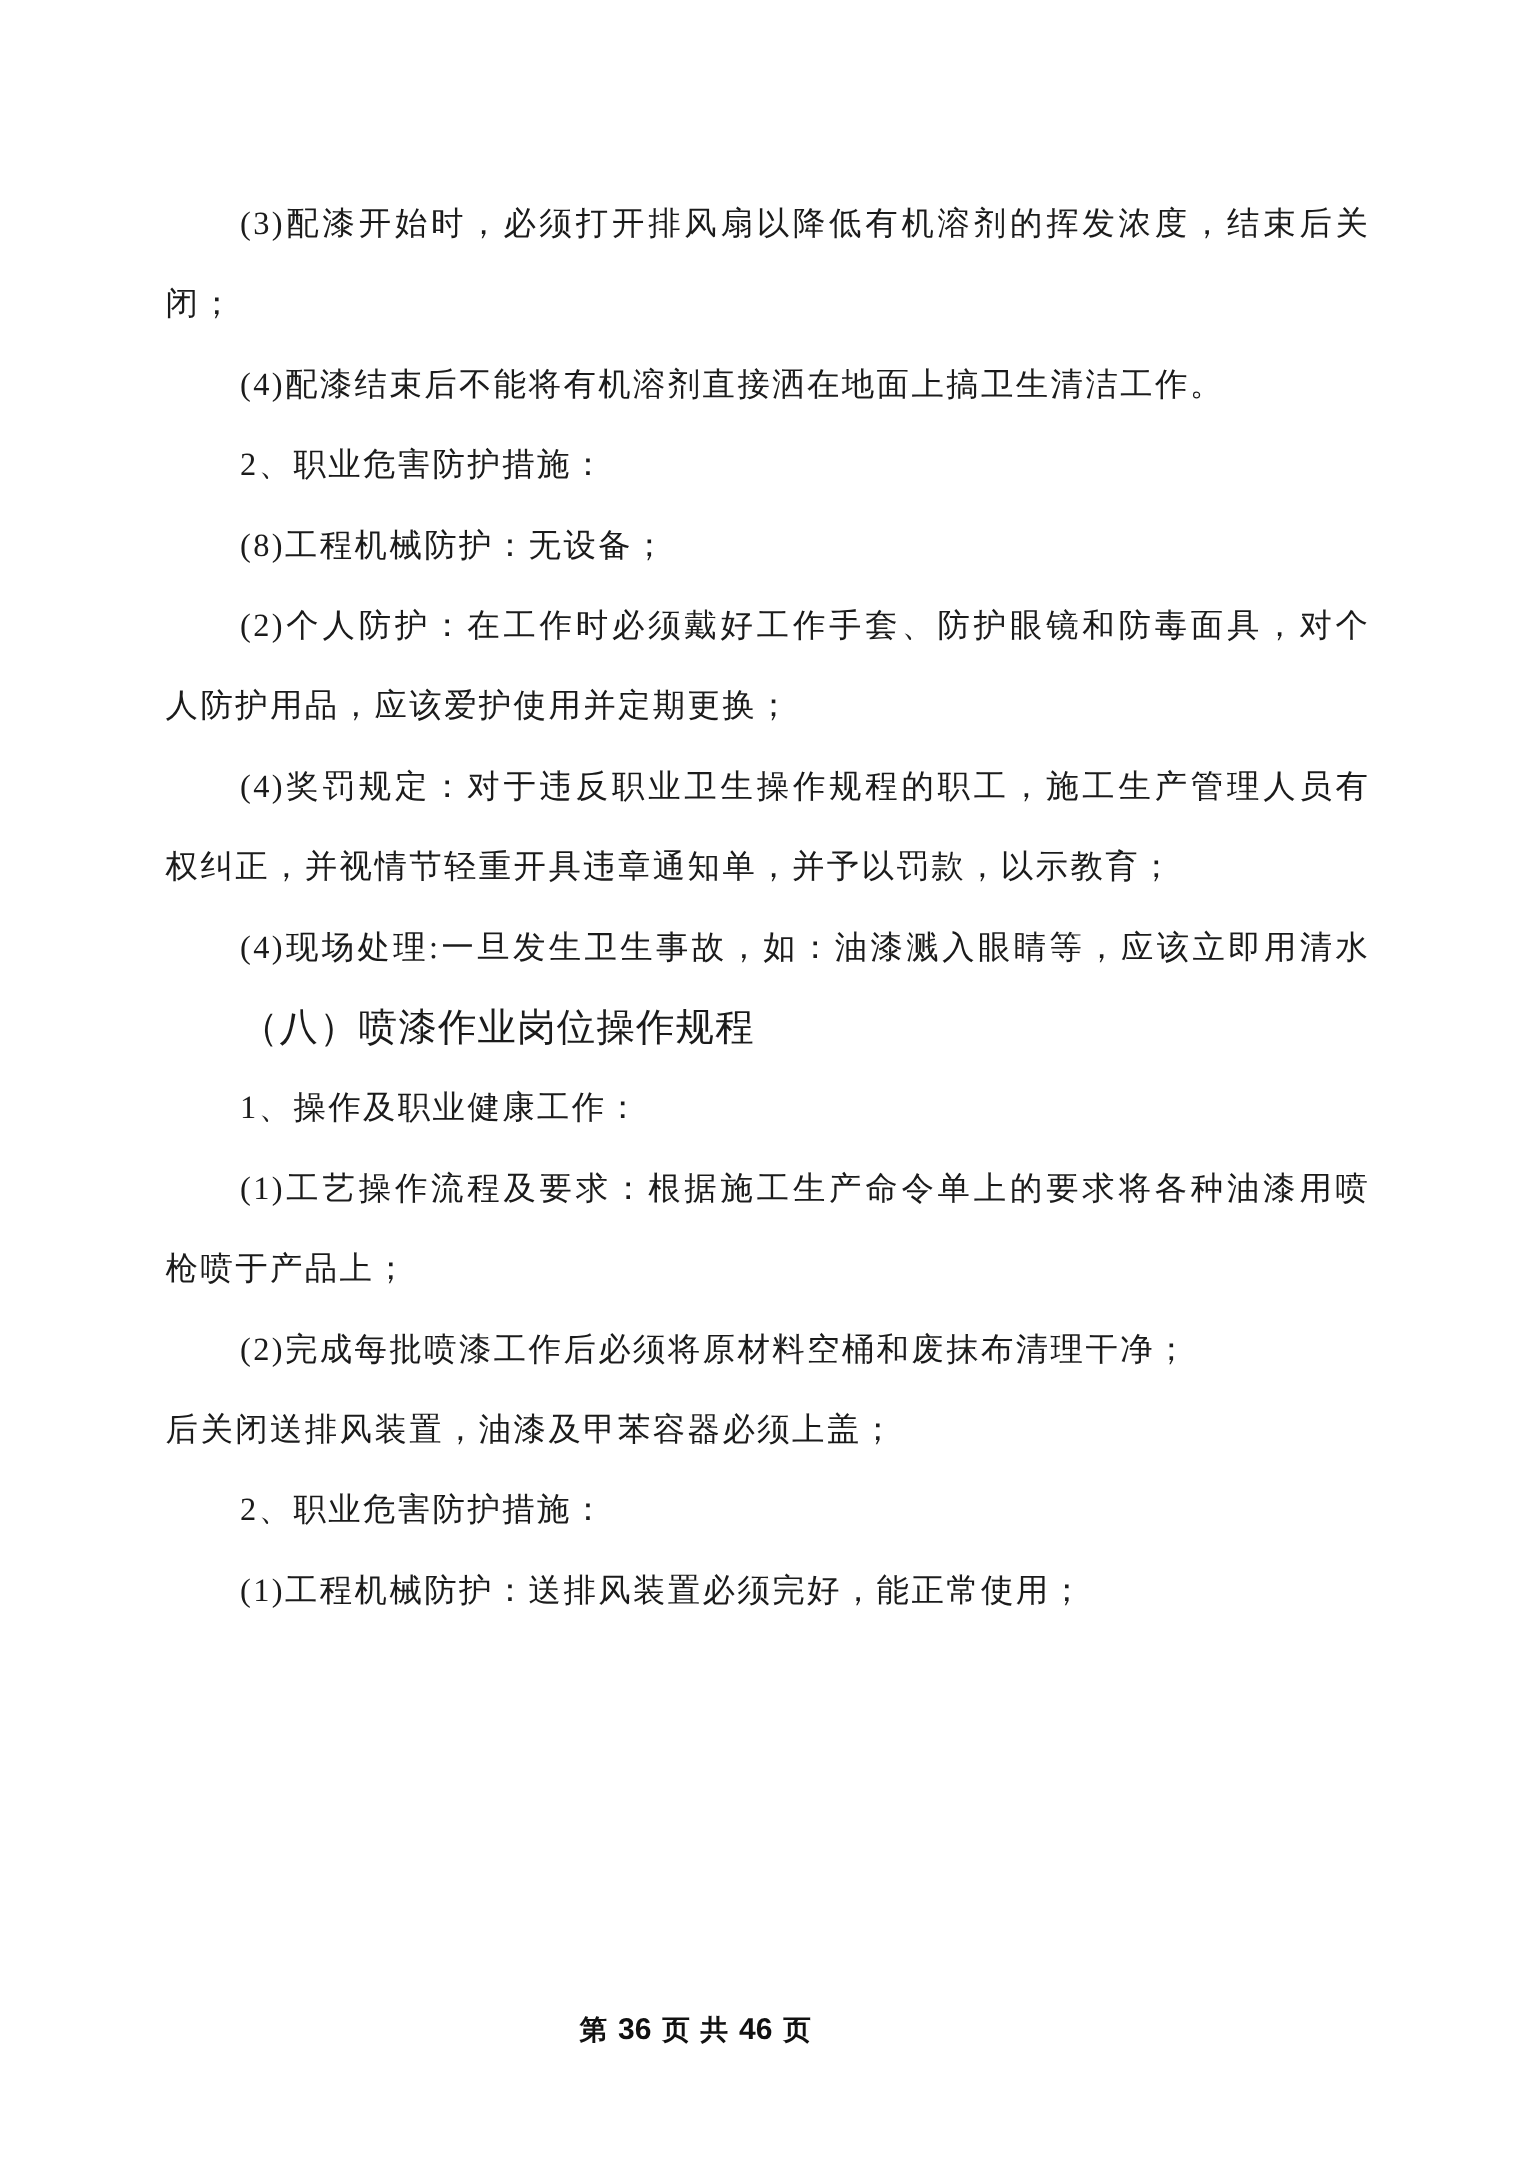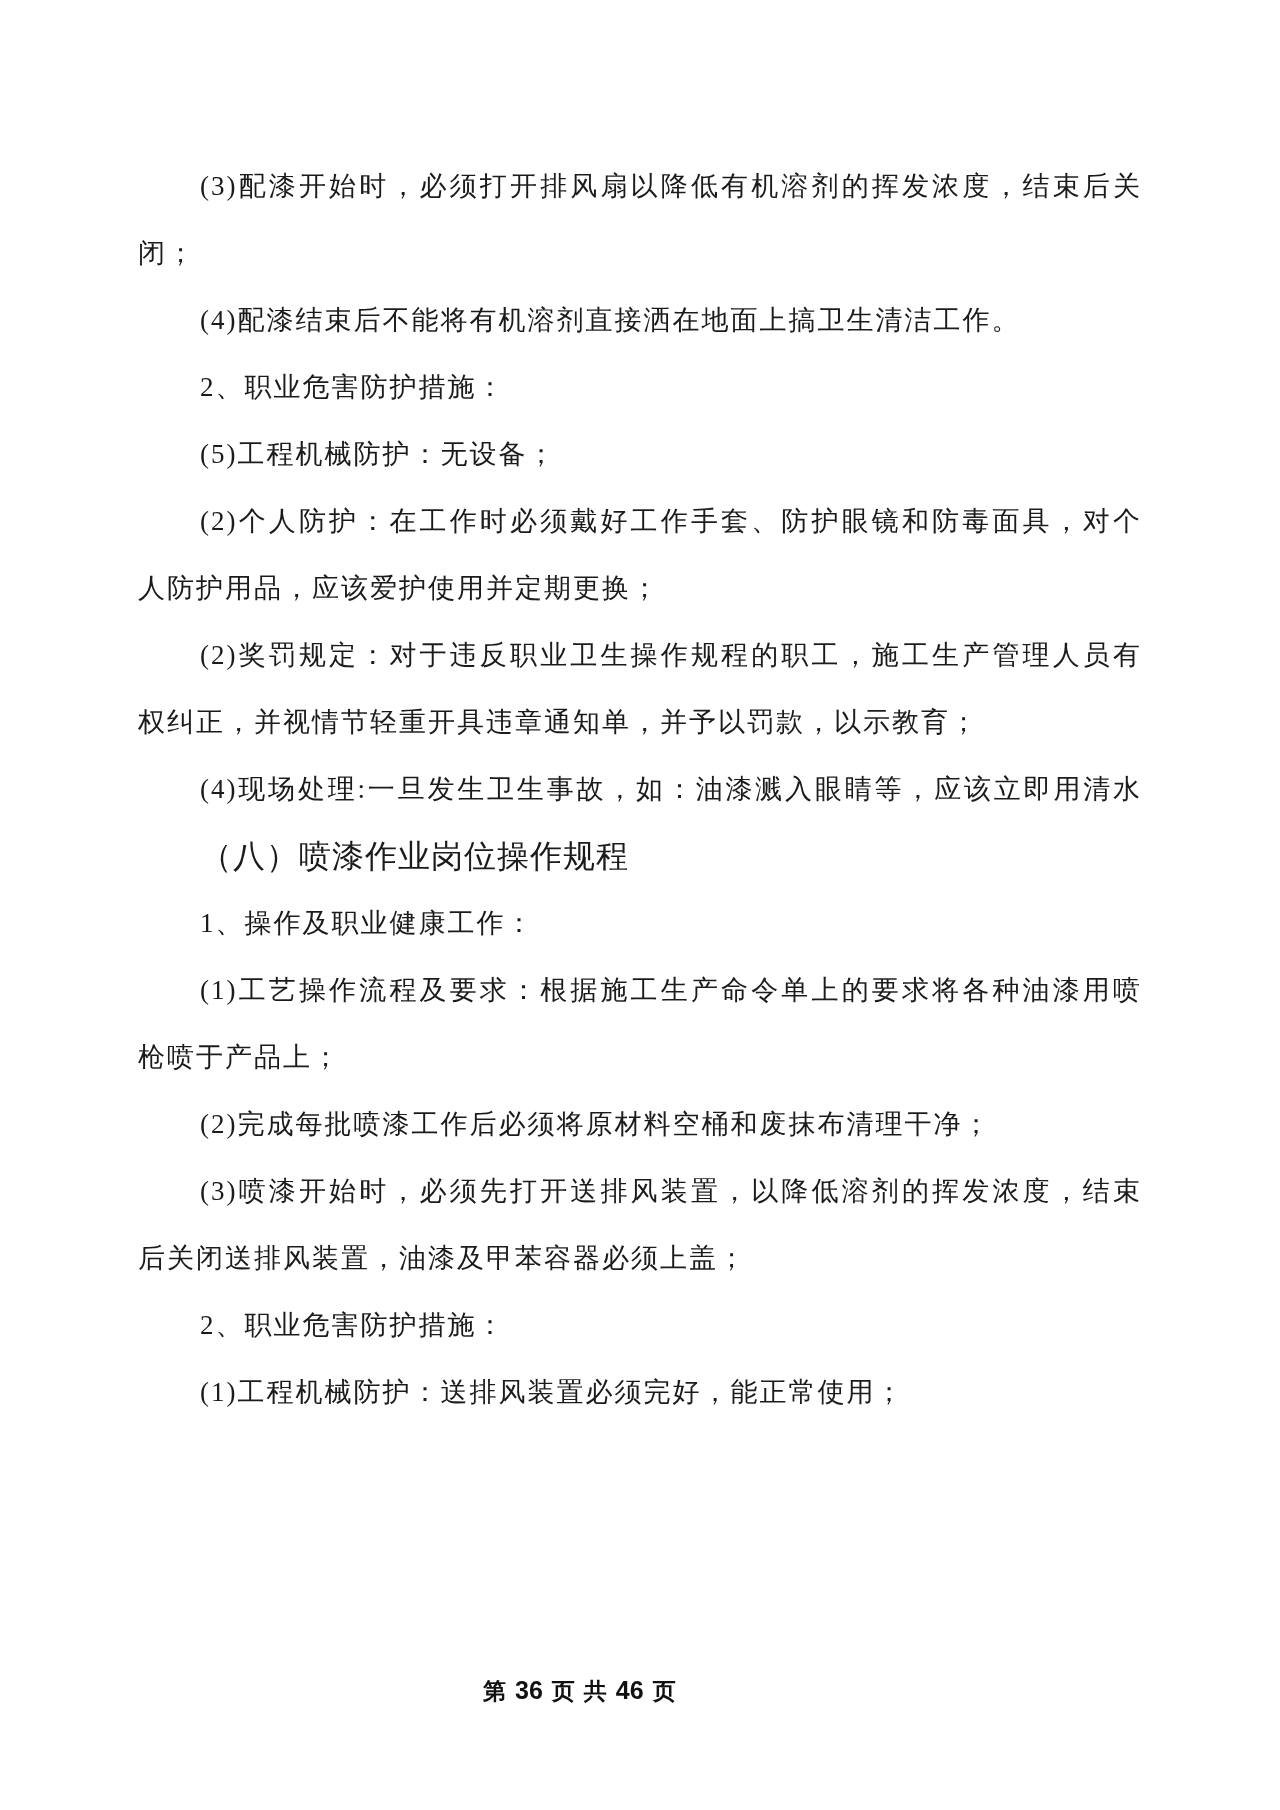--- a/index.html
+++ b/index.html
@@ -60,32 +60,31 @@
 </style>
 </head>
 <body>
 
 <div class="page">
   <div class="doc-body">
       <div class="line indent full">(3)配漆开始时，必须打开排风扇以降低有机溶剂的挥发浓度，结束后关</div>
       <div class="line">闭；</div>
       <div class="line indent">(4)配漆结束后不能将有机溶剂直接洒在地面上搞卫生清洁工作。</div>
       <div class="line indent">2、职业危害防护措施：</div>
-      <div class="line indent">(5)工程机械防护：无设备；</div>
+      <div class="line indent">(8)工程机械防护：无设备；</div>
       <div class="line indent full">(2)个人防护：在工作时必须戴好工作手套、防护眼镜和防毒面具，对个</div>
       <div class="line">人防护用品，应该爱护使用并定期更换；</div>
-      <div class="line indent full">(2)奖罚规定：对于违反职业卫生操作规程的职工，施工生产管理人员有</div>
+      <div class="line indent full">(4)奖罚规定：对于违反职业卫生操作规程的职工，施工生产管理人员有</div>
       <div class="line">权纠正，并视情节轻重开具违章通知单，并予以罚款，以示教育；</div>
       <div class="line indent full">(4)现场处理:一旦发生卫生事故，如：油漆溅入眼睛等，应该立即用清水</div>
       <div class="line indent heading">（八）喷漆作业岗位操作规程</div>
       <div class="line indent">1、操作及职业健康工作：</div>
       <div class="line indent full">(1)工艺操作流程及要求：根据施工生产命令单上的要求将各种油漆用喷</div>
       <div class="line">枪喷于产品上；</div>
       <div class="line indent">(2)完成每批喷漆工作后必须将原材料空桶和废抹布清理干净；</div>
-      <div class="line indent full">(3)喷漆开始时，必须先打开送排风装置，以降低溶剂的挥发浓度，结束</div>
       <div class="line">后关闭送排风装置，油漆及甲苯容器必须上盖；</div>
       <div class="line indent">2、职业危害防护措施：</div>
       <div class="line indent">(1)工程机械防护：送排风装置必须完好，能正常使用；</div>
     </div>
   <div class="footer">
       <span class="cjk">第</span>
       <span class="num">36</span>
       <span class="cjk">页</span>
       <span class="cjk">共</span>
       <span class="num">46</span>

